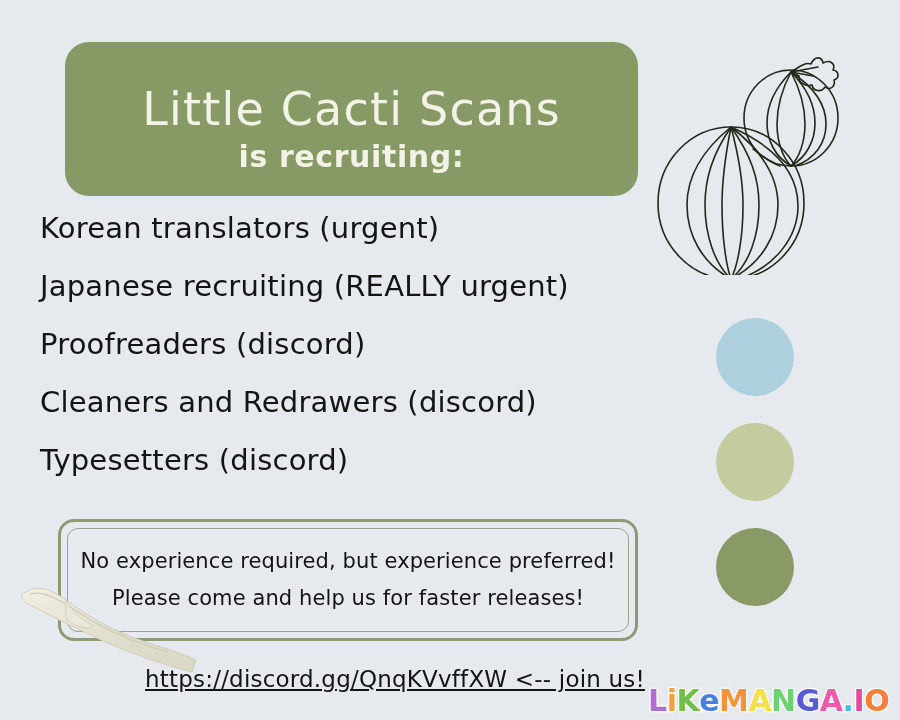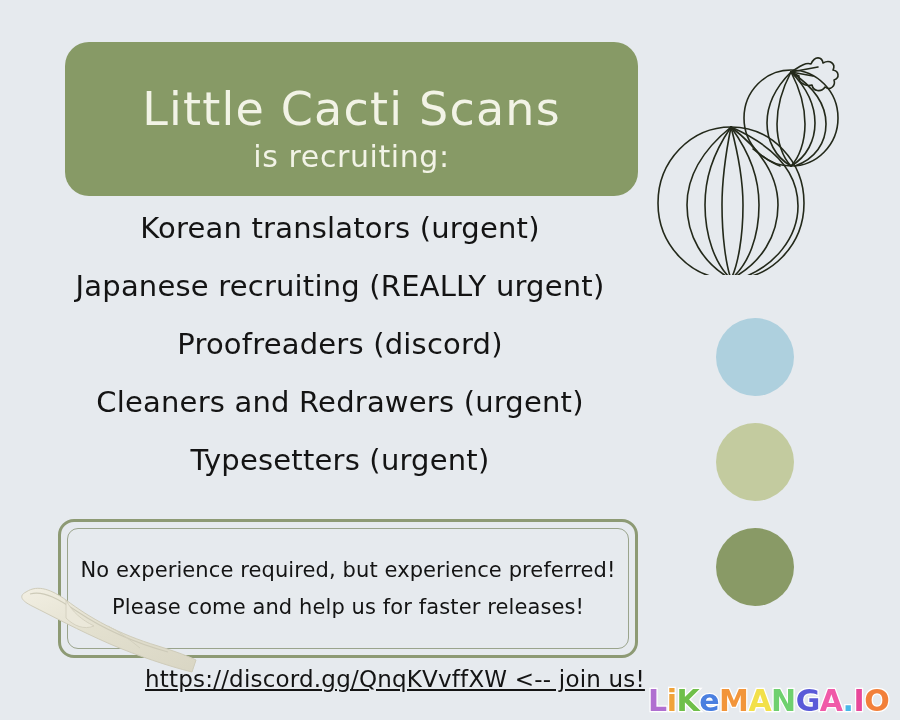--- a/index.html
+++ b/index.html
@@ -43,47 +43,48 @@
     white-space: nowrap;
   }
   #banner-subtitle {
     color: #f2f3e6;
     font-size: 30px;
     line-height: 1.1;
     letter-spacing: 0.6px;
     margin-top: 6px;
     text-align: left;
     white-space: nowrap;
+    font-weight: bold;
   }
 
   
   #roles {
     position: absolute;
     left: 40px;
     top: 214px;
     width: 600px;
-    text-align: center;
+    text-align: left;
   }
   .role-item {
     color: #141414;
     font-size: 29px;
     line-height: 1.0;
     letter-spacing: 0.2px;
     white-space: nowrap;
     margin: 0 0 29px 0;
   }
   .role-item:last-child { margin-bottom: 0; }
 
   
   #note-box-outer {
     position: absolute;
     left: 58px;
     top: 519px;
     width: 580px;
-    height: 139px;
+    height: 122px;
     border: 3px solid #8d9a74;
     border-radius: 16px;
     box-sizing: border-box;
     background: transparent;
   }
   #note-box-inner {
     position: absolute;
     left: 6px;
     top: 6px;
     right: 6px;
@@ -210,22 +211,22 @@
 
         <path d="M98 104 C108 112 116 118 125 121"></path>
       </g>
     </svg>
   </div>
 
   <div id="roles">
     <div class="role-item">Korean translators (urgent)</div>
     <div class="role-item">Japanese recruiting (REALLY urgent)</div>
     <div class="role-item">Proofreaders (discord)</div>
-    <div class="role-item">Cleaners and Redrawers (urgent)</div>
-    <div class="role-item">Typesetters (urgent)</div>
+    <div class="role-item">Cleaners and Redrawers (discord)</div>
+    <div class="role-item">Typesetters (discord)</div>
   </div>
 
   <div class="swatch" id="swatch-1"></div>
   <div class="swatch" id="swatch-2"></div>
   <div class="swatch" id="swatch-3"></div>
 
   <div id="note-box-outer">
     <div id="note-box-inner">
       <div class="note-line">No experience required, but experience preferred!</div>
       <div class="note-line">Please come and help us for faster releases!</div>

